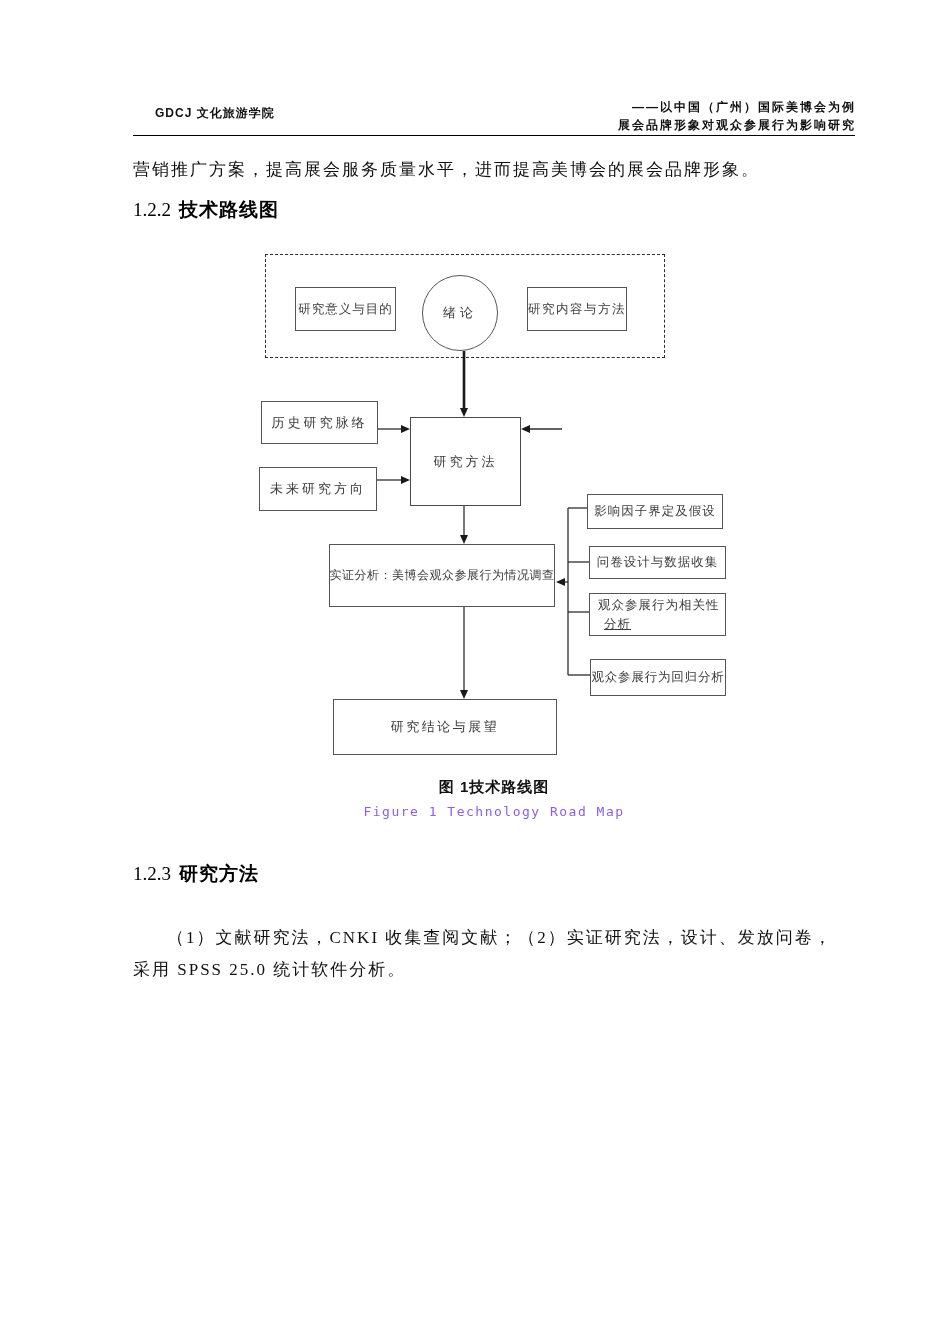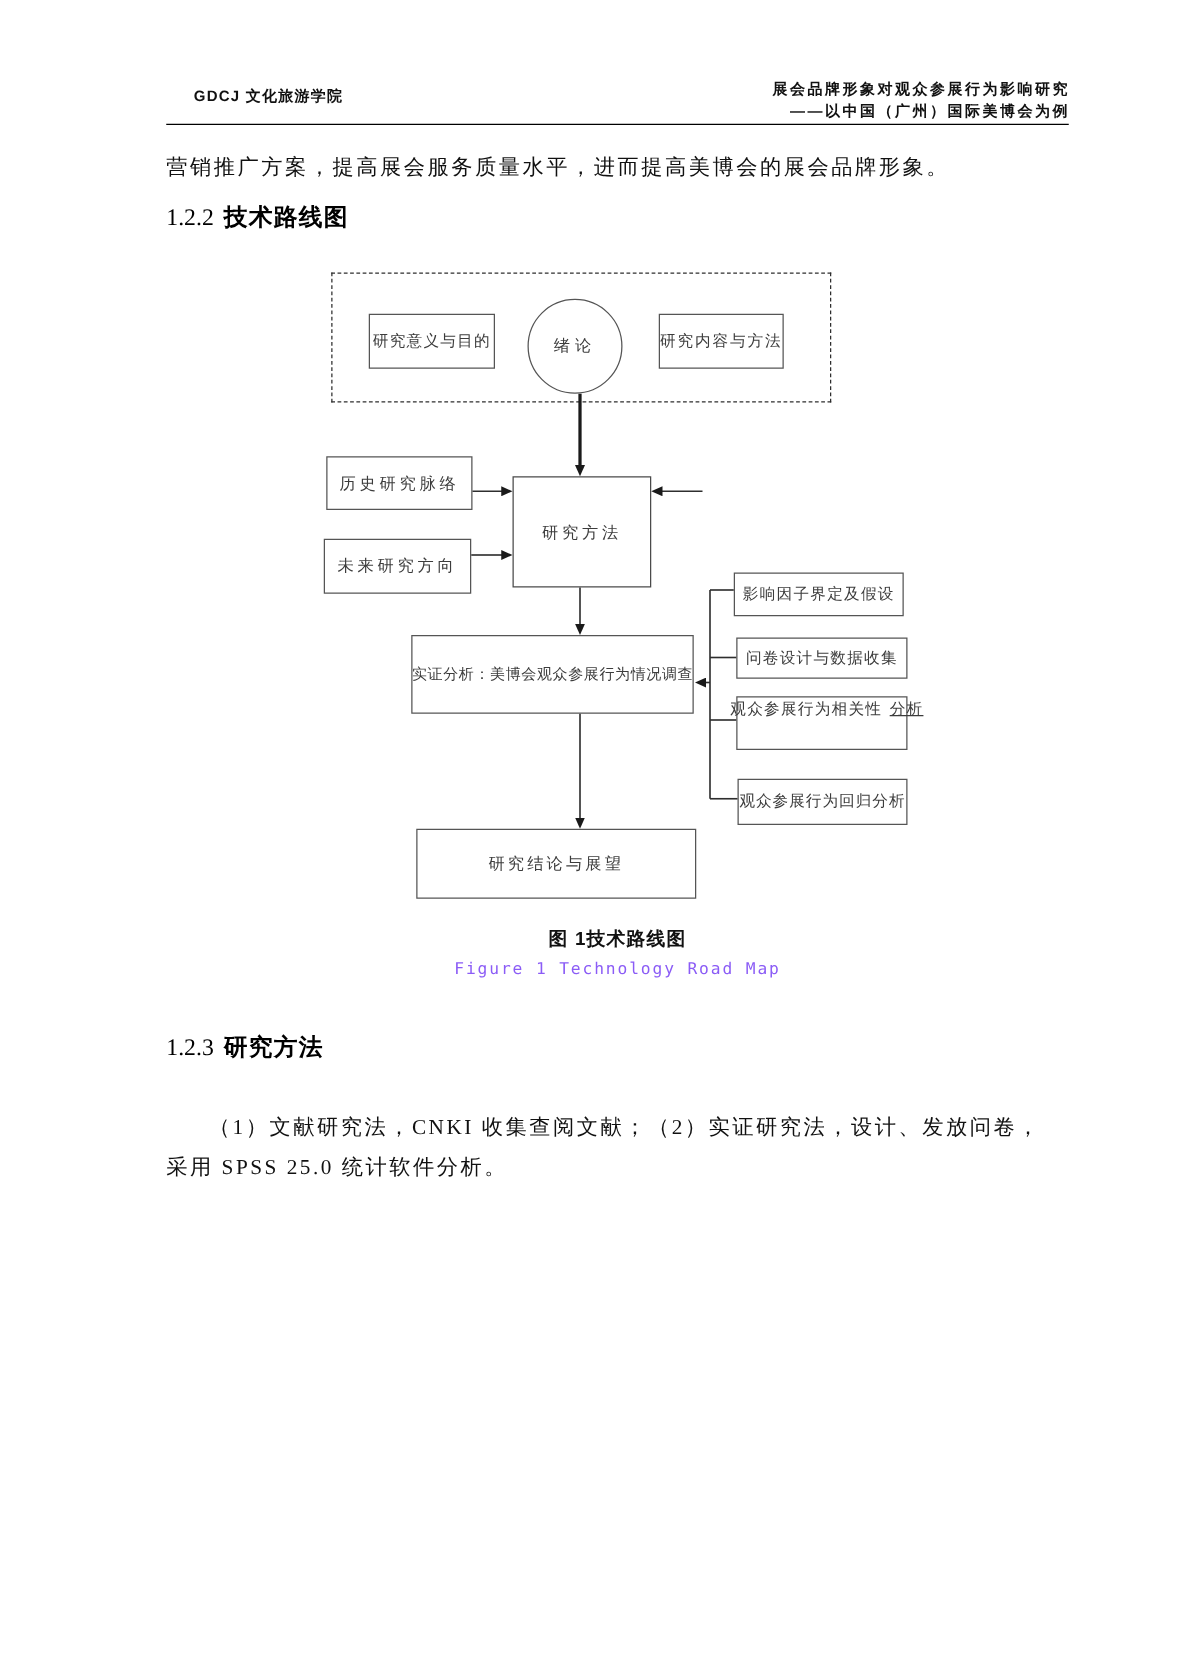--- a/index.html
+++ b/index.html
@@ -3,20 +3,21 @@
 <meta charset="utf-8">
 <style>
   html,body{margin:0;padding:0;background:#ffffff;}
   .page{
     position:relative;
     width:950px;height:1212px;
     background:#ffffff;
     font-family:"Liberation Serif","DejaVu Serif",serif;
     color:#1a1a1a;
     overflow:hidden;
+    margin-top:36px;
   }
   .abs{position:absolute;}
 
   
   .hdr-left{
     left:155px;top:69px;
     font-family:"Liberation Sans","DejaVu Sans",sans-serif;
     font-size:12px;font-weight:700;letter-spacing:1px;color:#111;
   }
   .hdr-right{
@@ -73,21 +74,21 @@
   .node-content{left:527px;top:41px;width:100px;height:44px;font-size:12.5px;letter-spacing:1.5px;}
   .node-history{left:261px;top:155px;width:117px;height:43px;letter-spacing:3px;}
   .node-literature{left:410px;top:171px;width:111px;height:89px;letter-spacing:3px;border-color:#4a4a4a;}
   .node-perspective{left:562px;top:151px;width:117px;height:48px;font-size:12.5px;letter-spacing:1.5px;}
   .node-future{left:259px;top:221px;width:118px;height:44px;letter-spacing:3px;}
   .node-empirical{left:329px;top:298px;width:226px;height:63px;font-size:12px;letter-spacing:0.5px;}
   .node-factor{left:587px;top:248px;width:136px;height:35px;font-size:12.5px;letter-spacing:1px;}
   .node-questionnaire{left:589px;top:300px;width:137px;height:33px;font-size:12.5px;letter-spacing:1px;}
   .node-correlation{
     left:589px;top:347px;width:137px;height:43px;
-    flex-direction:row;align-items:flex-start;justify-content:center;
+    flex-direction:column;align-items:flex-start;justify-content:center;
     padding-left:8px;font-size:12.5px;letter-spacing:1px;line-height:19px;
   }
   .node-correlation .l2{padding-left:6px;text-decoration:underline;}
   .node-regression{left:590px;top:413px;width:136px;height:37px;font-size:12.5px;letter-spacing:0.8px;}
   .node-conclusion{left:333px;top:453px;width:224px;height:56px;letter-spacing:2.5px;}
   svg.flow{position:absolute;left:0;top:0;width:950px;height:530px;pointer-events:none;}
 
   
   .cap-zh{
     left:133px;top:742px;width:722px;text-align:center;
@@ -105,22 +106,22 @@
     font-size:15px;font-weight:700;color:#a21caf;letter-spacing:1px;
   }
 </style>
 </head>
 <body>
 
 <div class="page">
 
   <div class="abs hdr-left">GDCJ 文化旅游学院</div>
   <div class="abs hdr-right">
+    <div>——以中国（广州）国际美博会为例</div>
     <div>展会品牌形象对观众参展行为影响研究</div>
-    <div>——以中国（广州）国际美博会为例</div>
   </div>
   <div class="abs hdr-rule"></div>
 
   <div class="abs para para-intro">营销推广方案，提高展会服务质量水平，进而提高美博会的展会品牌形象。</div>
 
   <div class="abs h3 h3-122">
     <span class="h3-num">1.2.2</span><span>技术路线图</span>
   </div>
 
   <div class="abs diagram">

